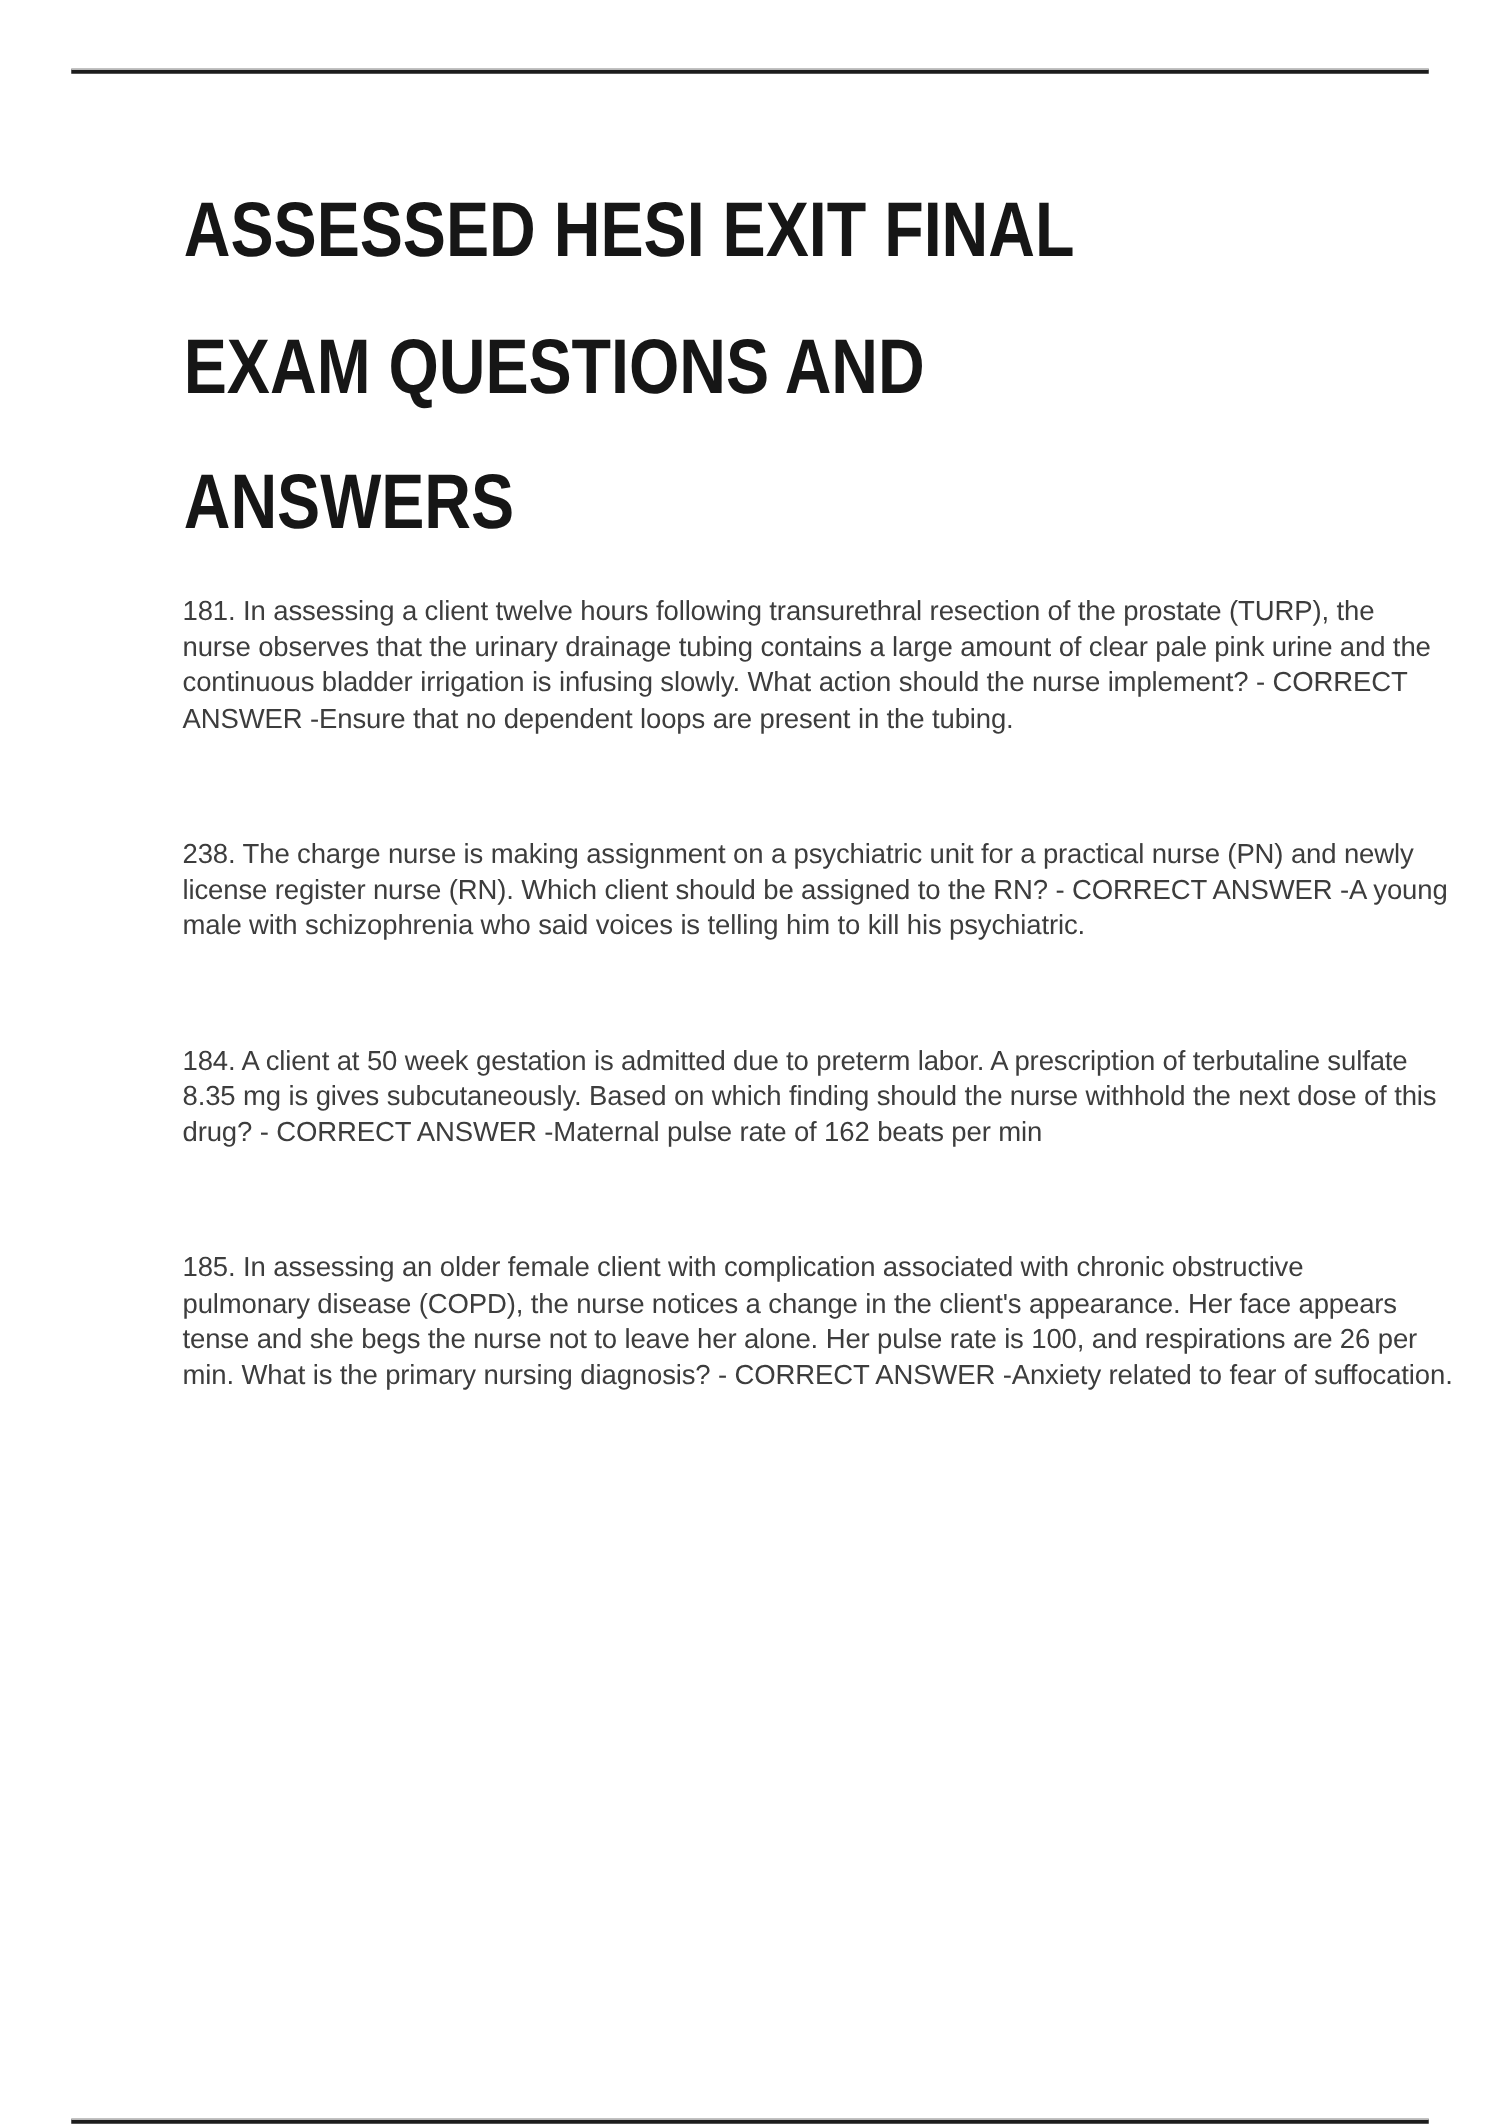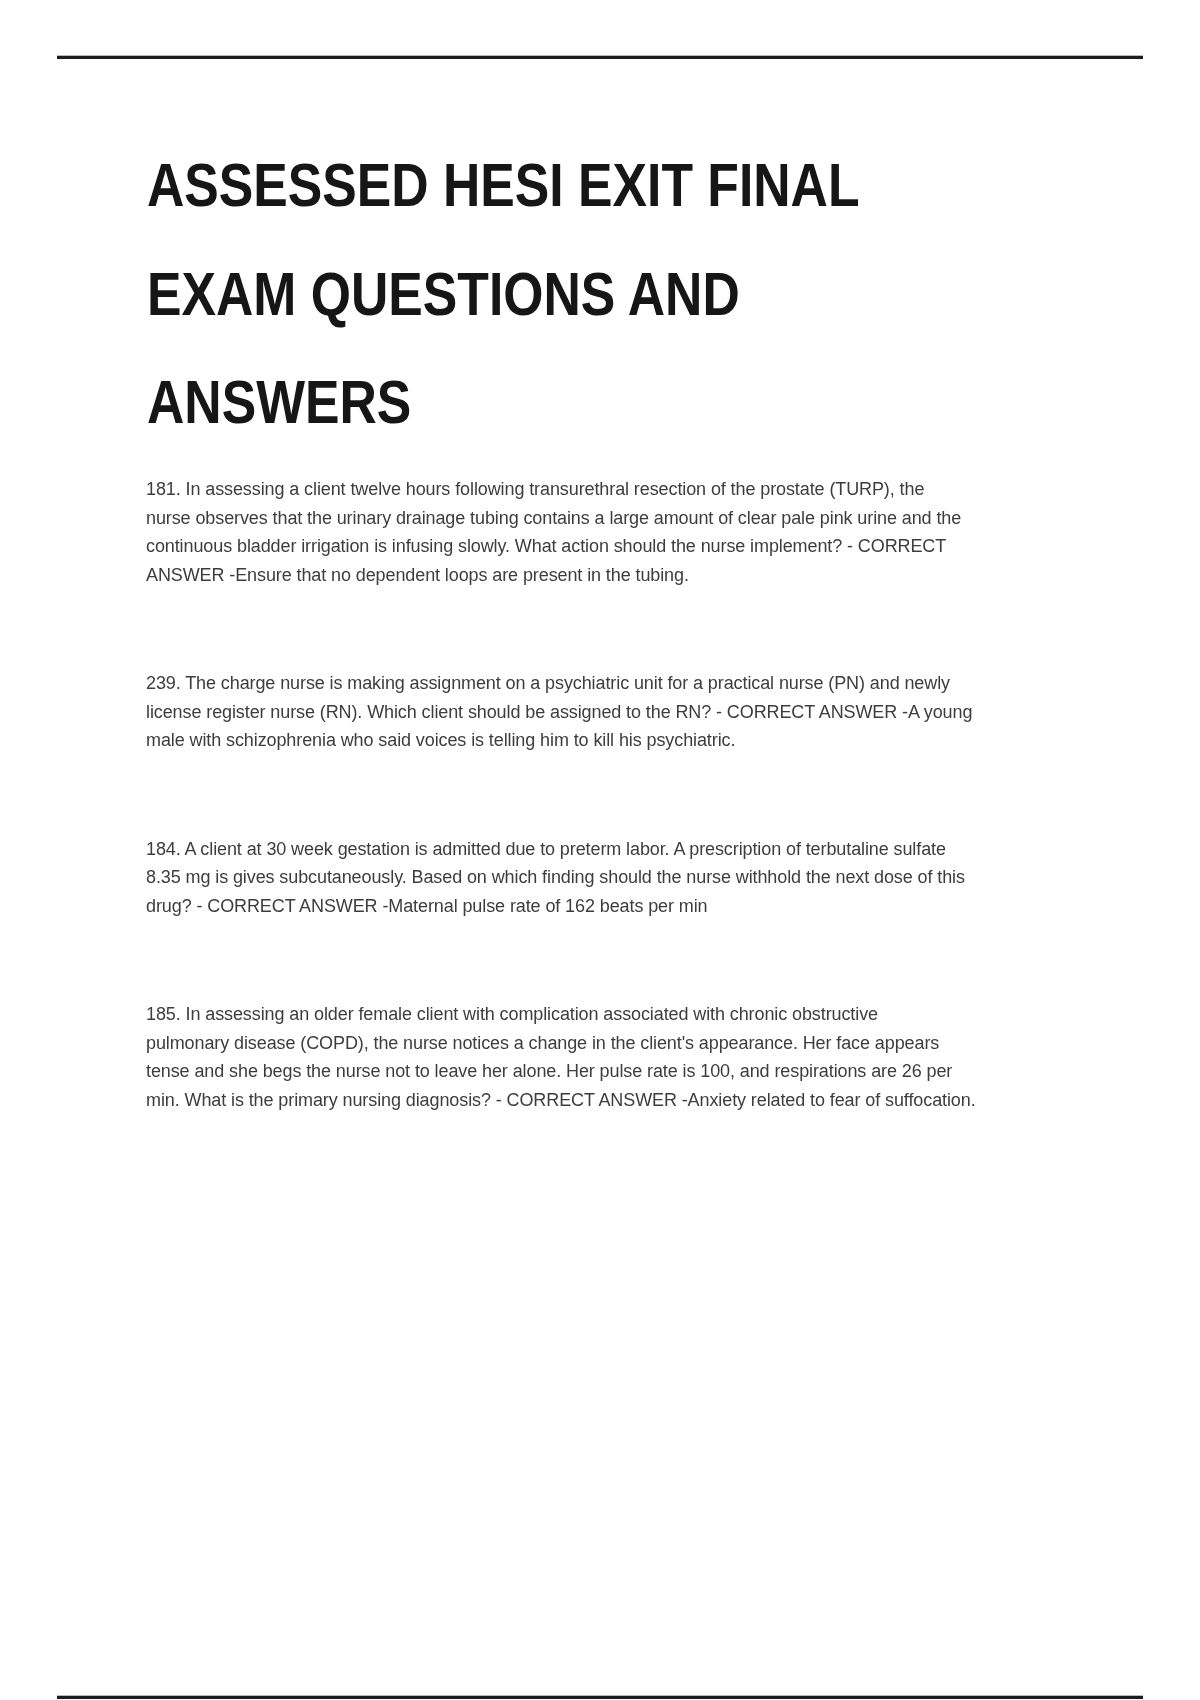--- a/index.html
+++ b/index.html
@@ -42,21 +42,21 @@
   }
 
   .content {
     position: absolute;
     left: 146px;
     top: 475px;
     width: 1020px;
   }
   .para {
     margin: 0 0 80px 0;
-    font-size: 18px;
+    font-size: 22px;
     line-height: 28.5px;
     color: var(--body-color, #3d3d3d);
     white-space: pre-line;
     letter-spacing: -0.1px;
   }
 </style>
 </head>
 <body>
 
 <div class="page">
@@ -64,24 +64,24 @@
 
   <h1 class="doc-title">ASSESSED HESI EXIT FINAL
 EXAM QUESTIONS AND
 ANSWERS</h1>
 
   <div class="content">
       <p class="para">181. In assessing a client twelve hours following transurethral resection of the prostate (TURP), the
 nurse observes that the urinary drainage tubing contains a large amount of clear pale pink urine and the
 continuous bladder irrigation is infusing slowly. What action should the nurse implement? - CORRECT
 ANSWER -Ensure that no dependent loops are present in the tubing.</p>
-      <p class="para">239. The charge nurse is making assignment on a psychiatric unit for a practical nurse (PN) and newly
+      <p class="para">238. The charge nurse is making assignment on a psychiatric unit for a practical nurse (PN) and newly
 license register nurse (RN). Which client should be assigned to the RN? - CORRECT ANSWER -A young
 male with schizophrenia who said voices is telling him to kill his psychiatric.</p>
-      <p class="para">184. A client at 30 week gestation is admitted due to preterm labor. A prescription of terbutaline sulfate
+      <p class="para">184. A client at 50 week gestation is admitted due to preterm labor. A prescription of terbutaline sulfate
 8.35 mg is gives subcutaneously. Based on which finding should the nurse withhold the next dose of this
 drug? - CORRECT ANSWER -Maternal pulse rate of 162 beats per min</p>
       <p class="para">185. In assessing an older female client with complication associated with chronic obstructive
 pulmonary disease (COPD), the nurse notices a change in the client's appearance. Her face appears
 tense and she begs the nurse not to leave her alone. Her pulse rate is 100, and respirations are 26 per
 min. What is the primary nursing diagnosis? - CORRECT ANSWER -Anxiety related to fear of suffocation.</p>
     </div>
 
   <div class="rule rule-bottom"></div>
 </div>

